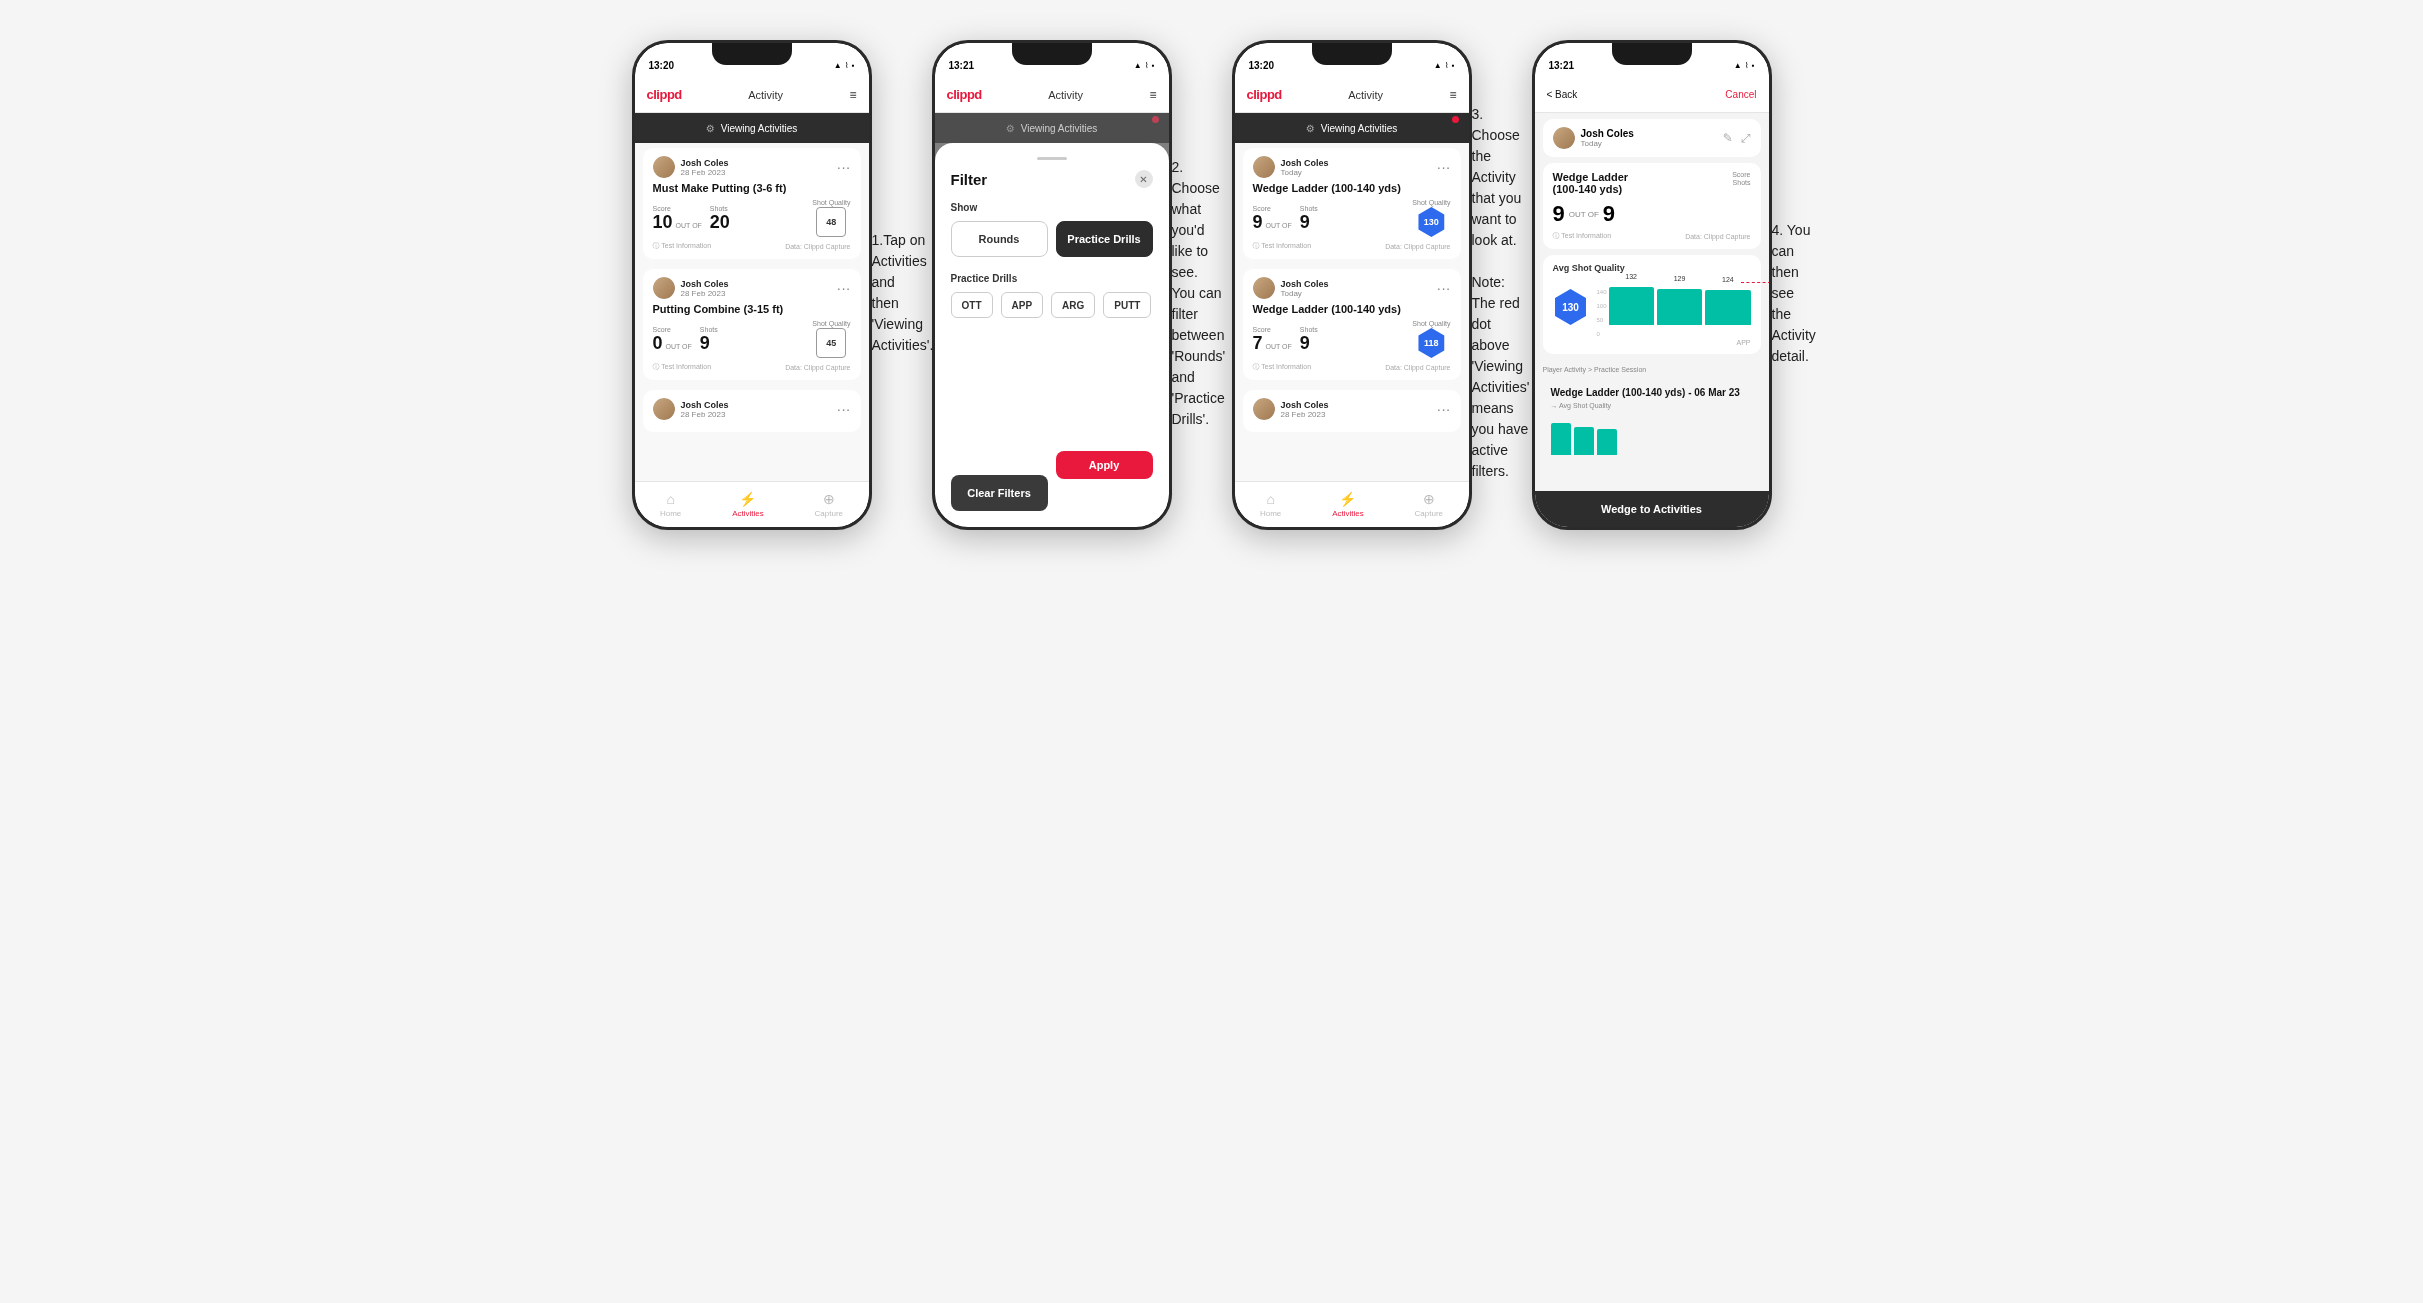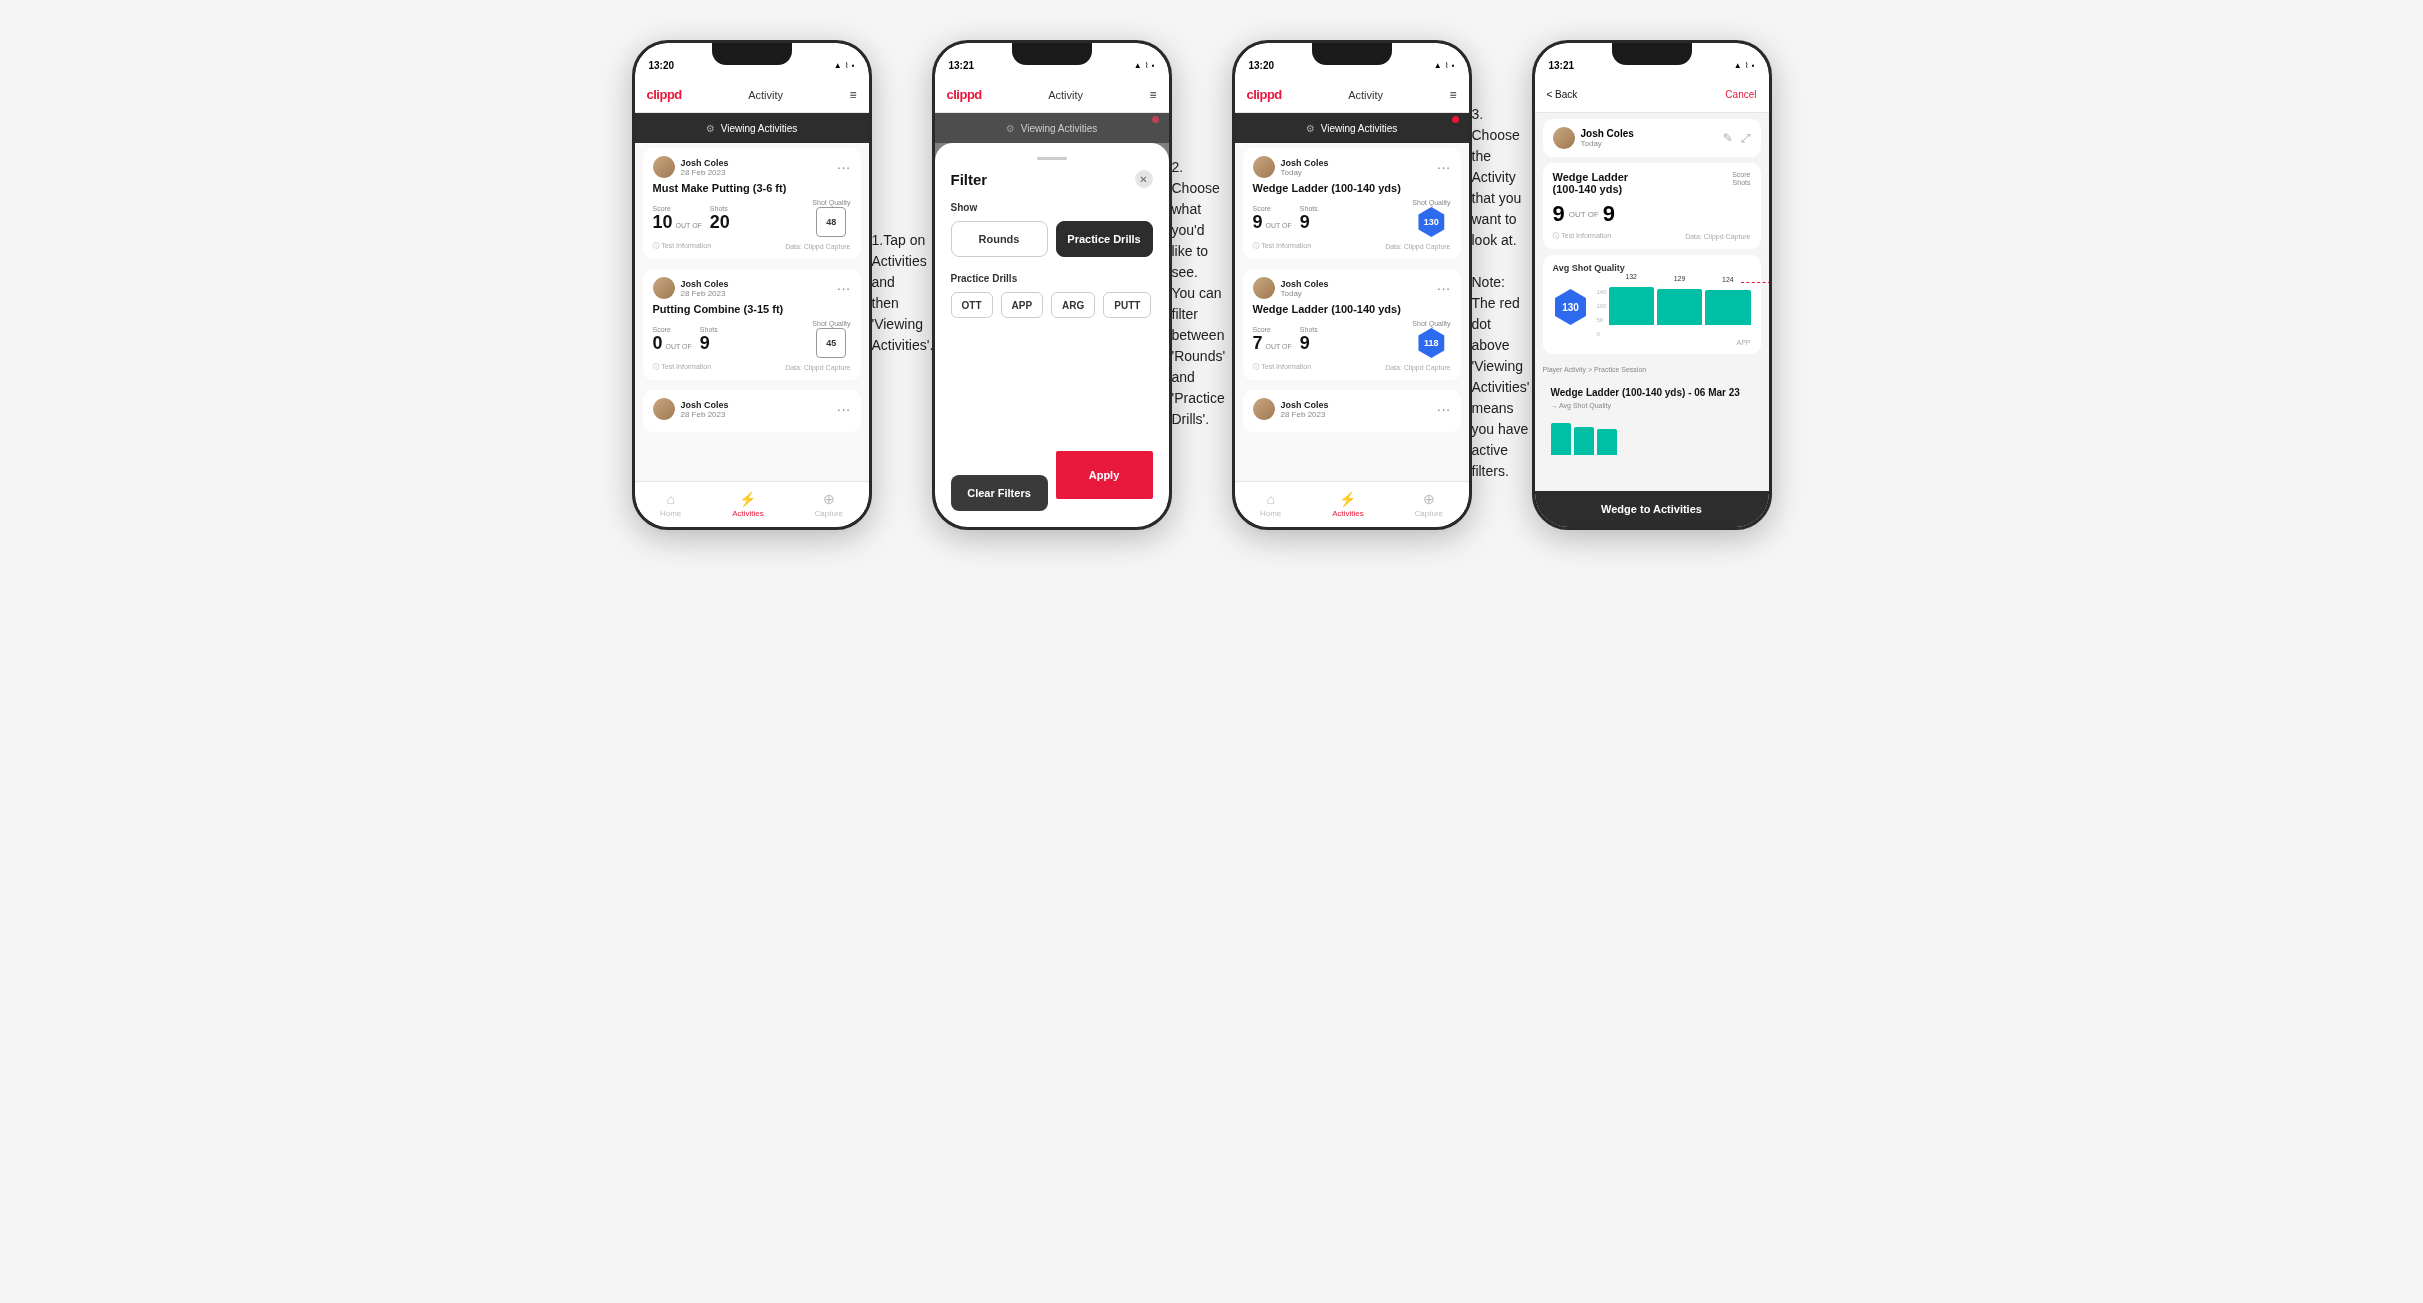--- a/index.html
+++ b/index.html
@@ -394,23 +394,23 @@
       display: flex;
       align-items: center;
       justify-content: center;
       font-size: 11px;
       font-weight: 600;
       color: #fff;
       margin-top: 24px;
     }
     .filter-apply-btn {
       flex: 1;
-      height: 48px;
+      height: 28px;
       background: #e8193c;
-      border-radius: 2px;
+      border-radius: 8px;
       display: flex;
       align-items: center;
       justify-content: center;
       font-size: 11px;
       font-weight: 600;
       color: #fff;
     }
 
     
     .detail-header {
@@ -1081,13 +1081,14 @@
             <div style="width:20px;height:65%;background:#00bfa5;border-radius:2px 2px 0 0;"></div>
           </div>
         </div>
       </div>
 
       <div class="bottom-cta">
         <span class="bottom-cta-text">Wedge to Activities</span>
       </div>
     </div>
   </div>
+  <div class="step-caption">4. You can then<br>see the Activity<br>detail.</div>
 </div>
 
 </body></html>

